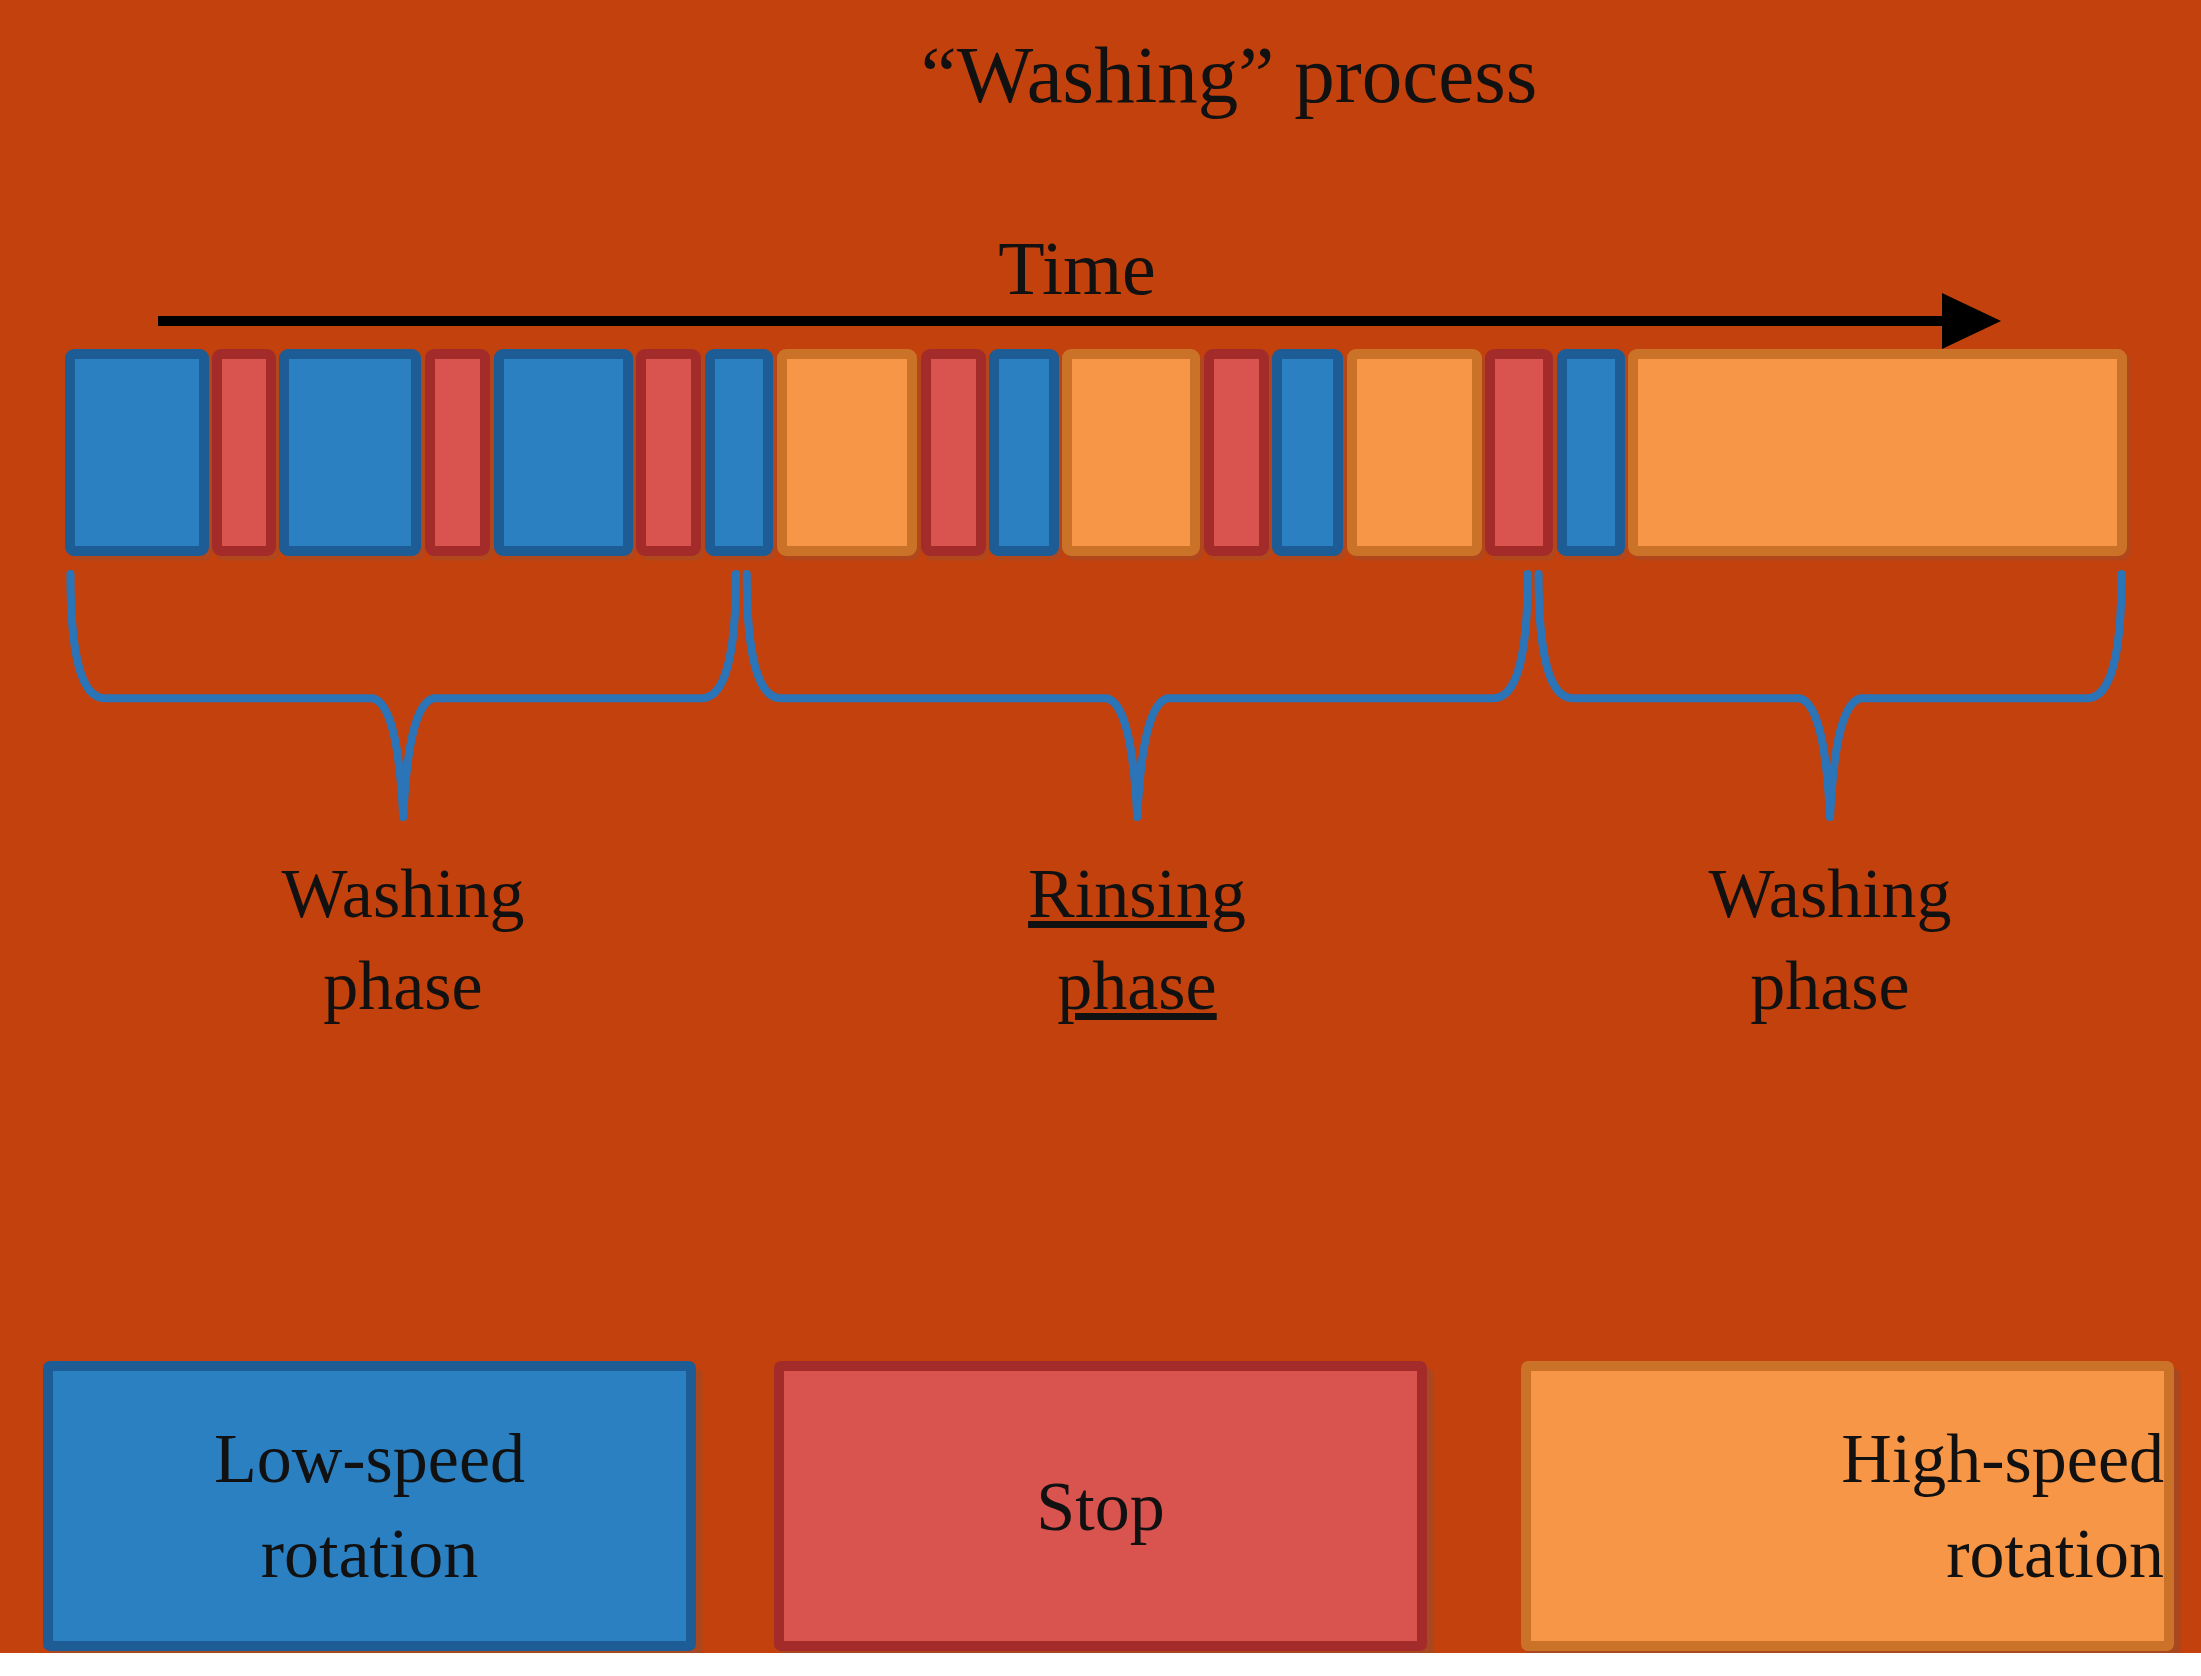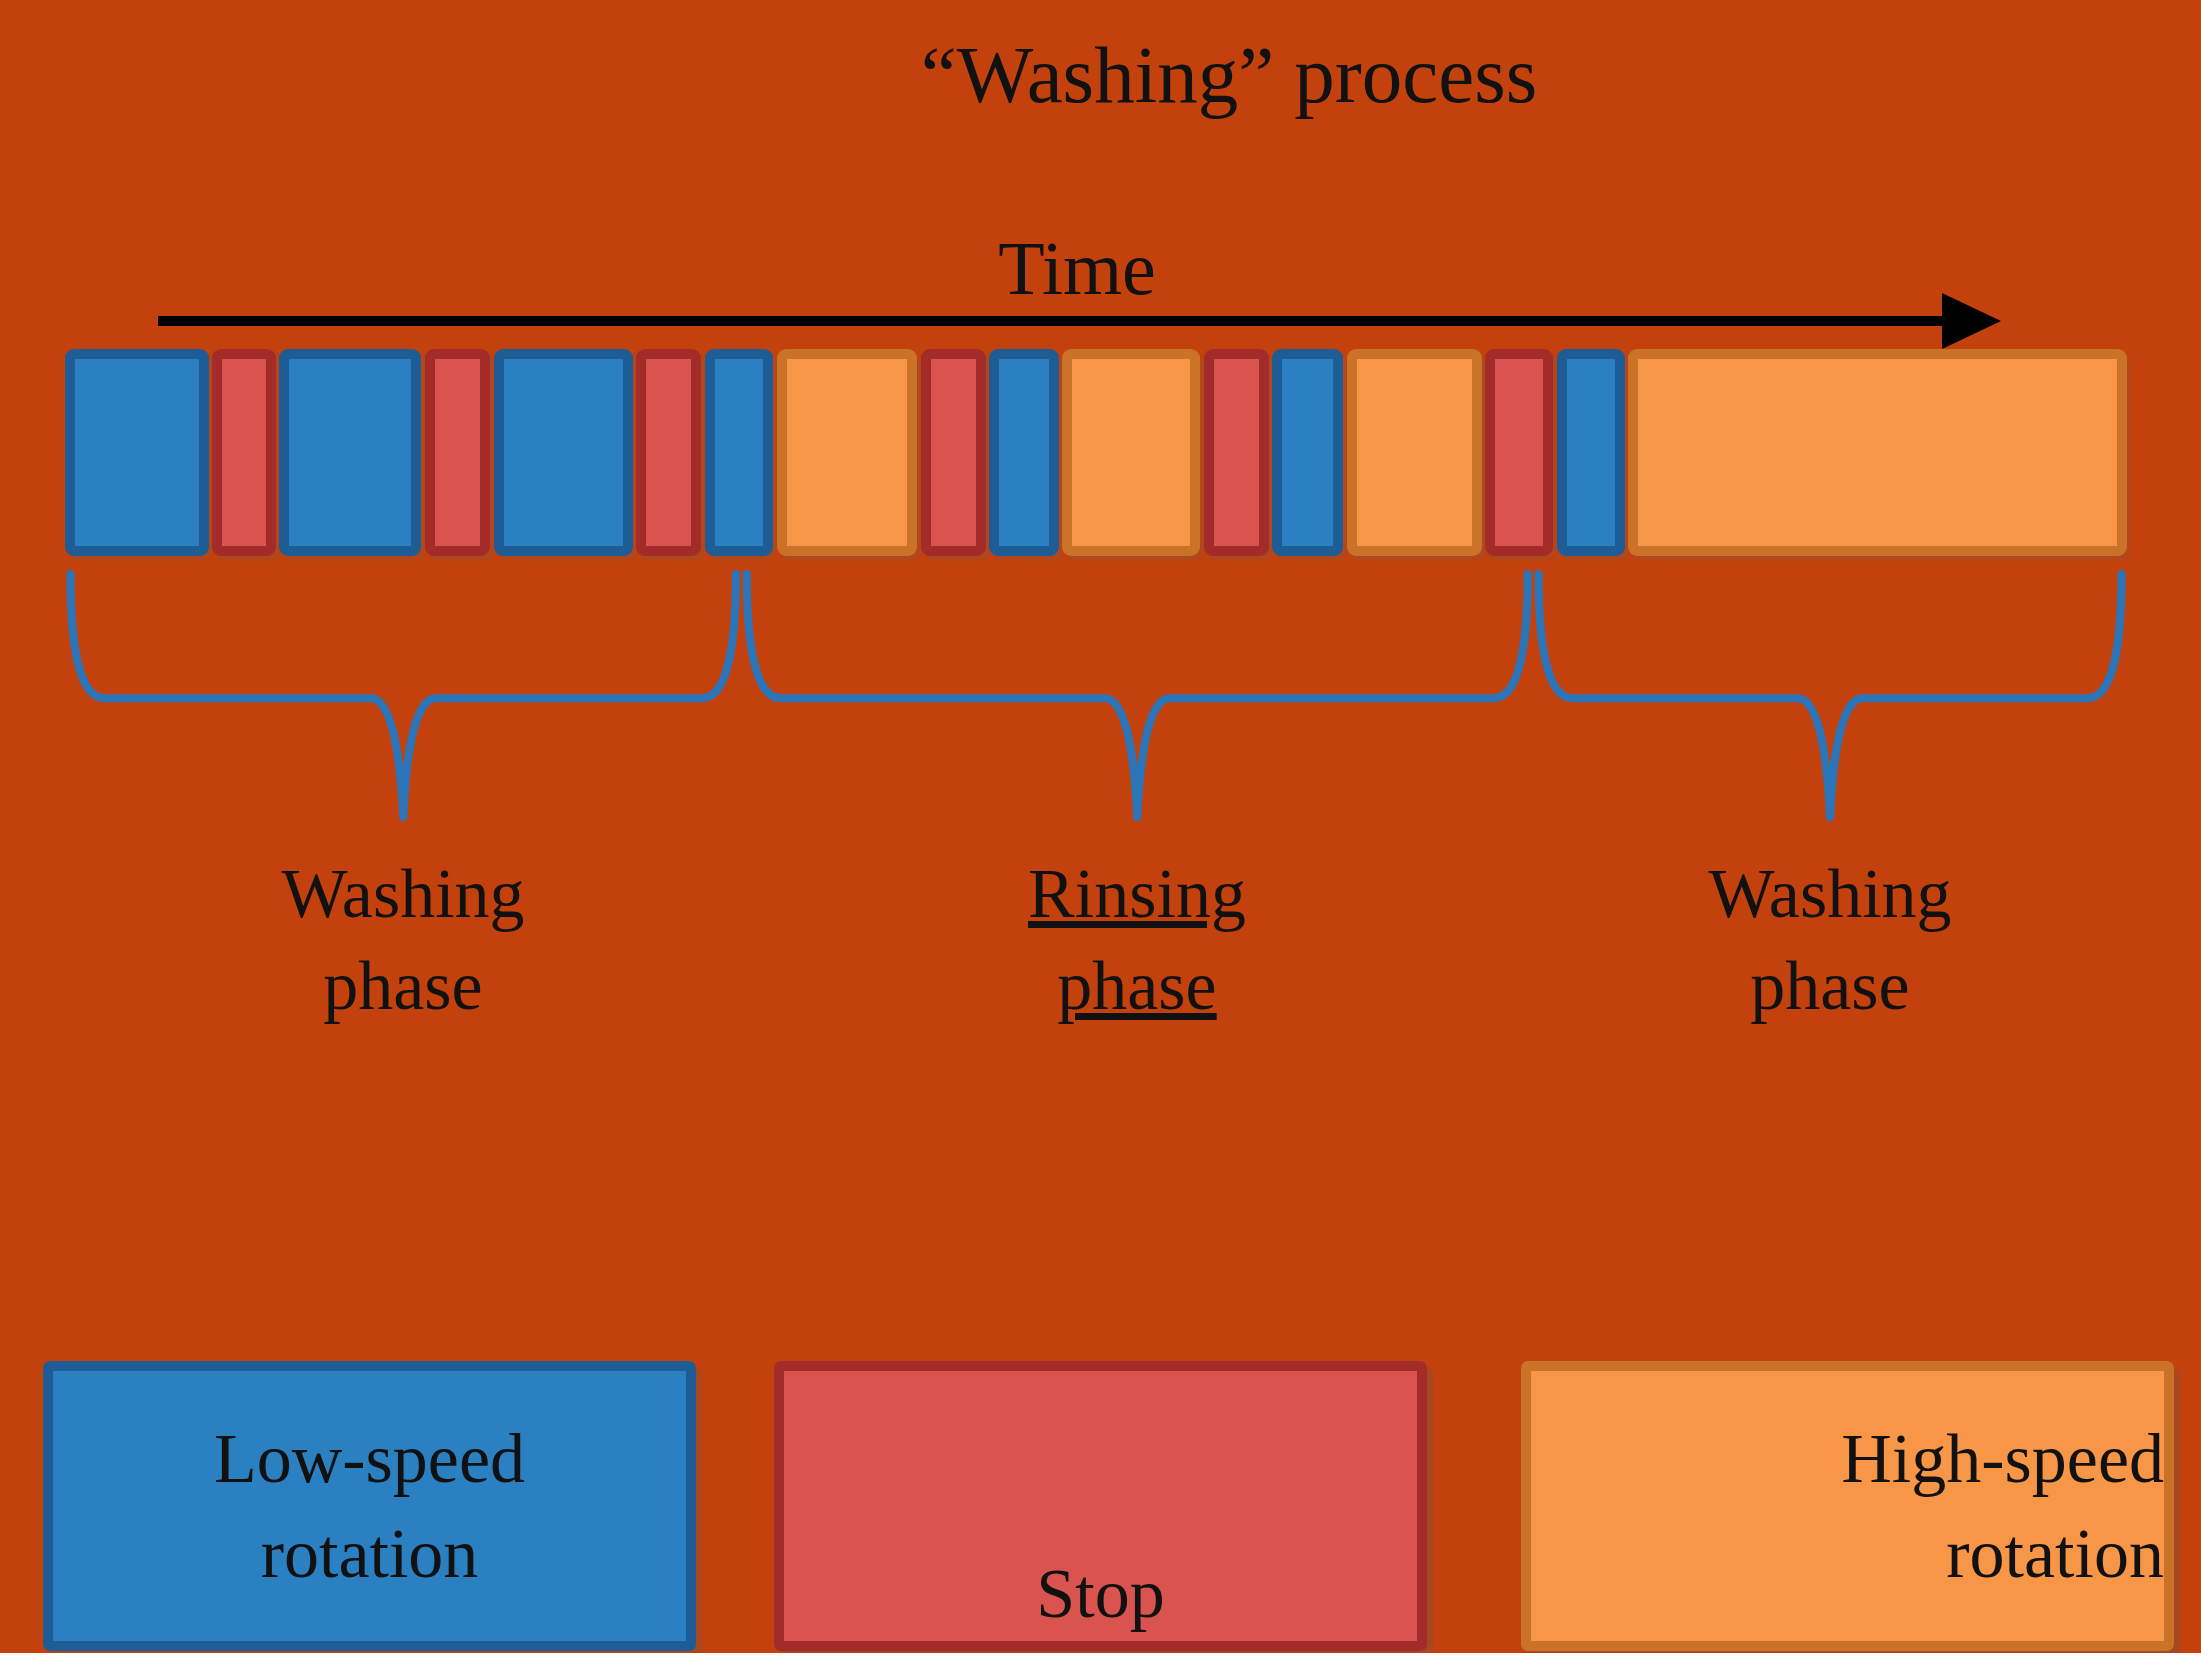--- a/index.html
+++ b/index.html
@@ -101,21 +101,21 @@
   <div id="phase-label-2" class="abs phase-label">
     <div>Washing</div>
     <div>phase</div>
   </div>
 
 
   <div id="legend-box-0" class="abs legend-box" style="background: rgb(43, 128, 194); border-color: rgb(29, 92, 148); margin-left: 16px;">
     <div class="legend-label">Low-speed</div>
     <div class="legend-label">rotation</div>
   </div>
-  <div id="legend-box-1" class="abs legend-box" style="background: rgb(217, 83, 79); border-color: rgb(163, 44, 42); justify-content: flex-end;">
+  <div id="legend-box-1" class="abs legend-box" style="background: rgb(217, 83, 79); border-color: rgb(163, 44, 42);">
     <div class="legend-label">Stop</div>
   </div>
   <div id="legend-box-2" class="abs legend-box" style="background: rgb(247, 150, 70); border-color: rgb(203, 114, 41);">
     <div class="legend-label">High-speed</div>
     <div class="legend-label">rotation</div>
   </div>
 
 </div>
 
 

